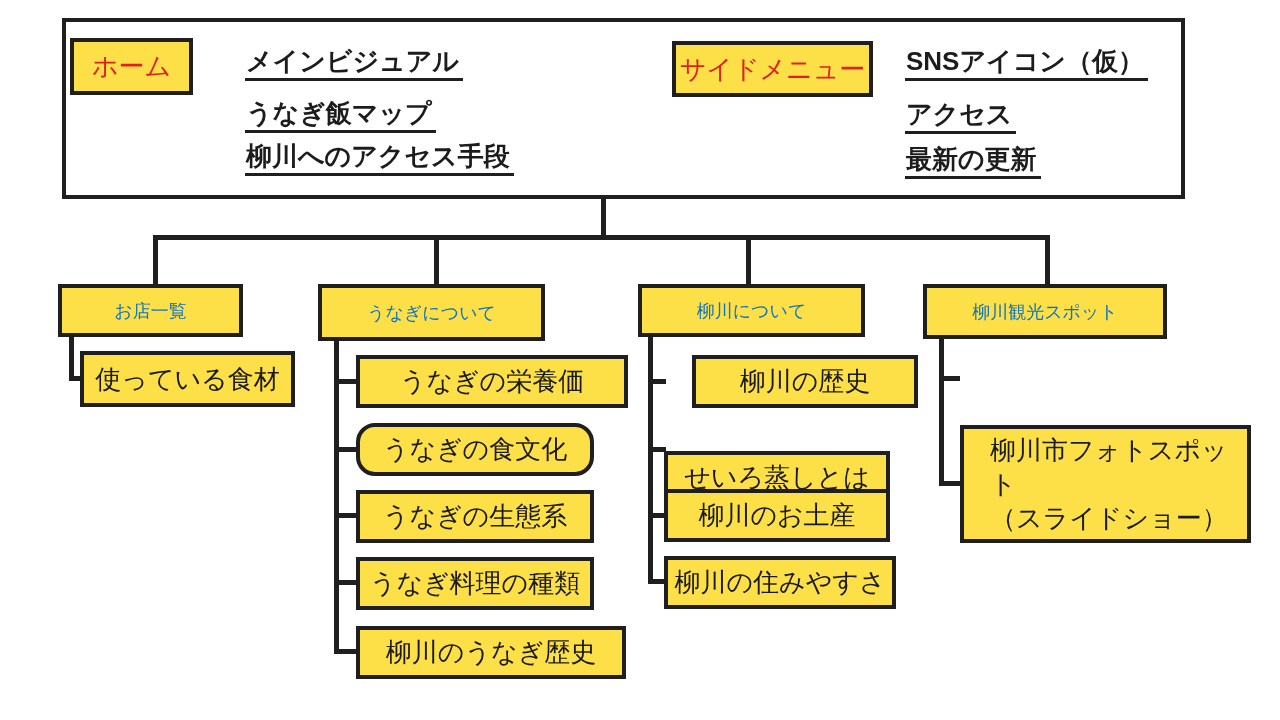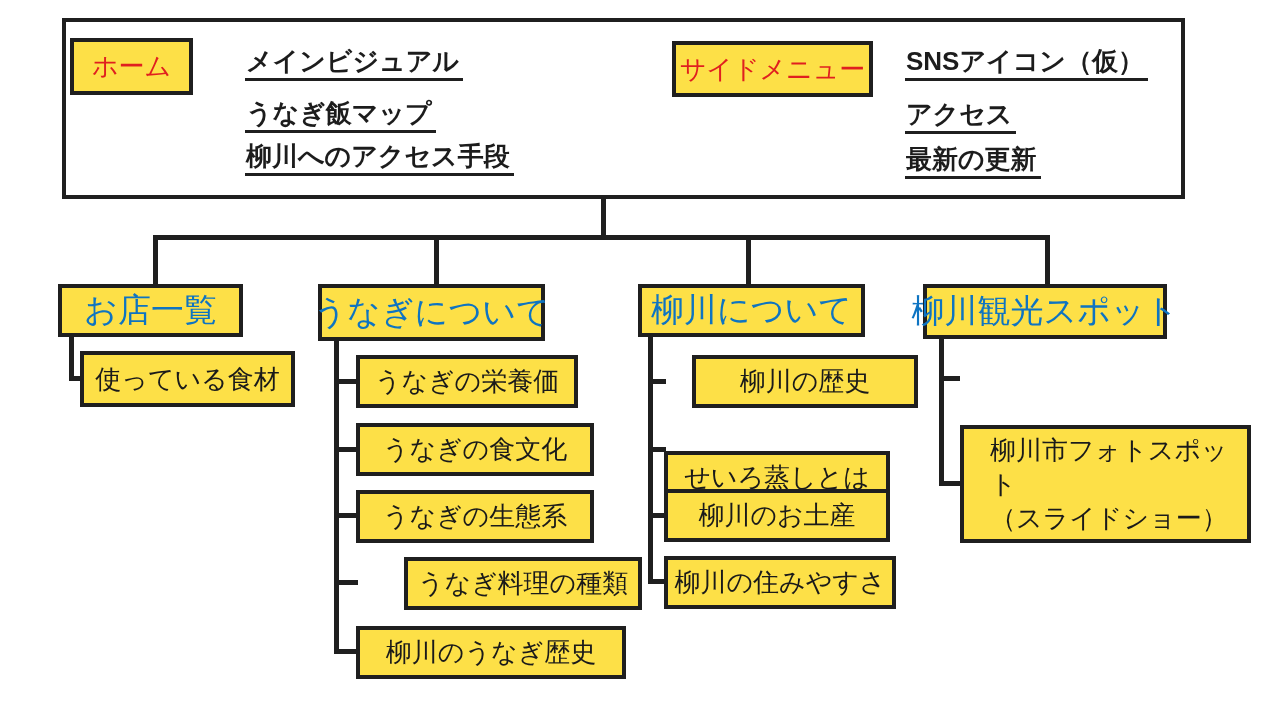--- a/index.html
+++ b/index.html
@@ -7,21 +7,21 @@
     position:relative;width:1280px;height:720px;background:#ffffff;overflow:hidden;
     font-family:"Liberation Sans","DejaVu Sans",sans-serif;font-weight:bold;
   }
   .frame{position:absolute;box-sizing:border-box;border:4px solid #1f1f1f;background:#ffffff;}
   .node{
     position:absolute;box-sizing:border-box;border:4px solid #1f1f1f;background:#fde047;
     display:flex;align-items:center;justify-content:center;
     font-weight:normal;color:#1a1a1a;white-space:nowrap;
   }
   .node.red{color:#e01f1f;font-size:26px;}
-  .node.l1{color:#0e74c2;font-size:33px;justify-content:center;}
+  .node.l1{color:#0e74c2;font-size:18px;justify-content:center;}
   .node.child{font-size:26px;}
   .node.ml{
     justify-content:flex-end;padding-left:26px;white-space:pre-line;
     text-align:left;line-height:34px;font-size:26px;
   }
   .ul{
     position:absolute;display:inline-block;font-size:26px;font-weight:bold;color:#1c1c1c;
     border-bottom:3px solid #1f1f1f;padding:0 4px 3px 1px;white-space:nowrap;line-height:28px;
   }
   .line{position:absolute;background:#1f1f1f;}
@@ -67,30 +67,30 @@
 
   <div class="node l1" style="left:318px;top:284px;width:227px;height:57px;">
     <span>うなぎについて</span>
   </div>
   <div class="line" style="left:334px;top:339px;width:5px;height:315px;"></div>
   <div class="line" style="left:334px;top:379px;width:24px;height:5px;"></div>
   <div class="line" style="left:334px;top:447px;width:24px;height:5px;"></div>
   <div class="line" style="left:334px;top:513px;width:24px;height:5px;"></div>
   <div class="line" style="left:334px;top:580px;width:24px;height:5px;"></div>
   <div class="line" style="left:334px;top:649px;width:24px;height:5px;"></div>
-  <div class="node child" style="left:356px;top:355px;width:222px;height:53px;">
+  <div class="node child" style="left:356px;top:355px;width:272px;height:53px;">
     <span>うなぎの栄養価</span>
   </div>
-  <div class="node child" style="left:356px;top:423px;width:238px;height:53px;">
+  <div class="node child" style="left:356px;top:423px;width:238px;height:53px;border-radius:19px;">
     <span>うなぎの食文化</span>
   </div>
   <div class="node child" style="left:356px;top:490px;width:238px;height:53px;">
     <span>うなぎの生態系</span>
   </div>
-  <div class="node child" style="left:356px;top:557px;width:238px;height:53px;margin-left:48px;">
+  <div class="node child" style="left:356px;top:557px;width:238px;height:53px;">
     <span>うなぎ料理の種類</span>
   </div>
   <div class="node child" style="left:356px;top:626px;width:270px;height:53px;">
     <span>柳川のうなぎ歴史</span>
   </div>
 
   <div class="node l1" style="left:638px;top:284px;width:227px;height:53px;">
     <span>柳川について</span>
   </div>
   <div class="line" style="left:648px;top:335px;width:5px;height:249px;"></div>

